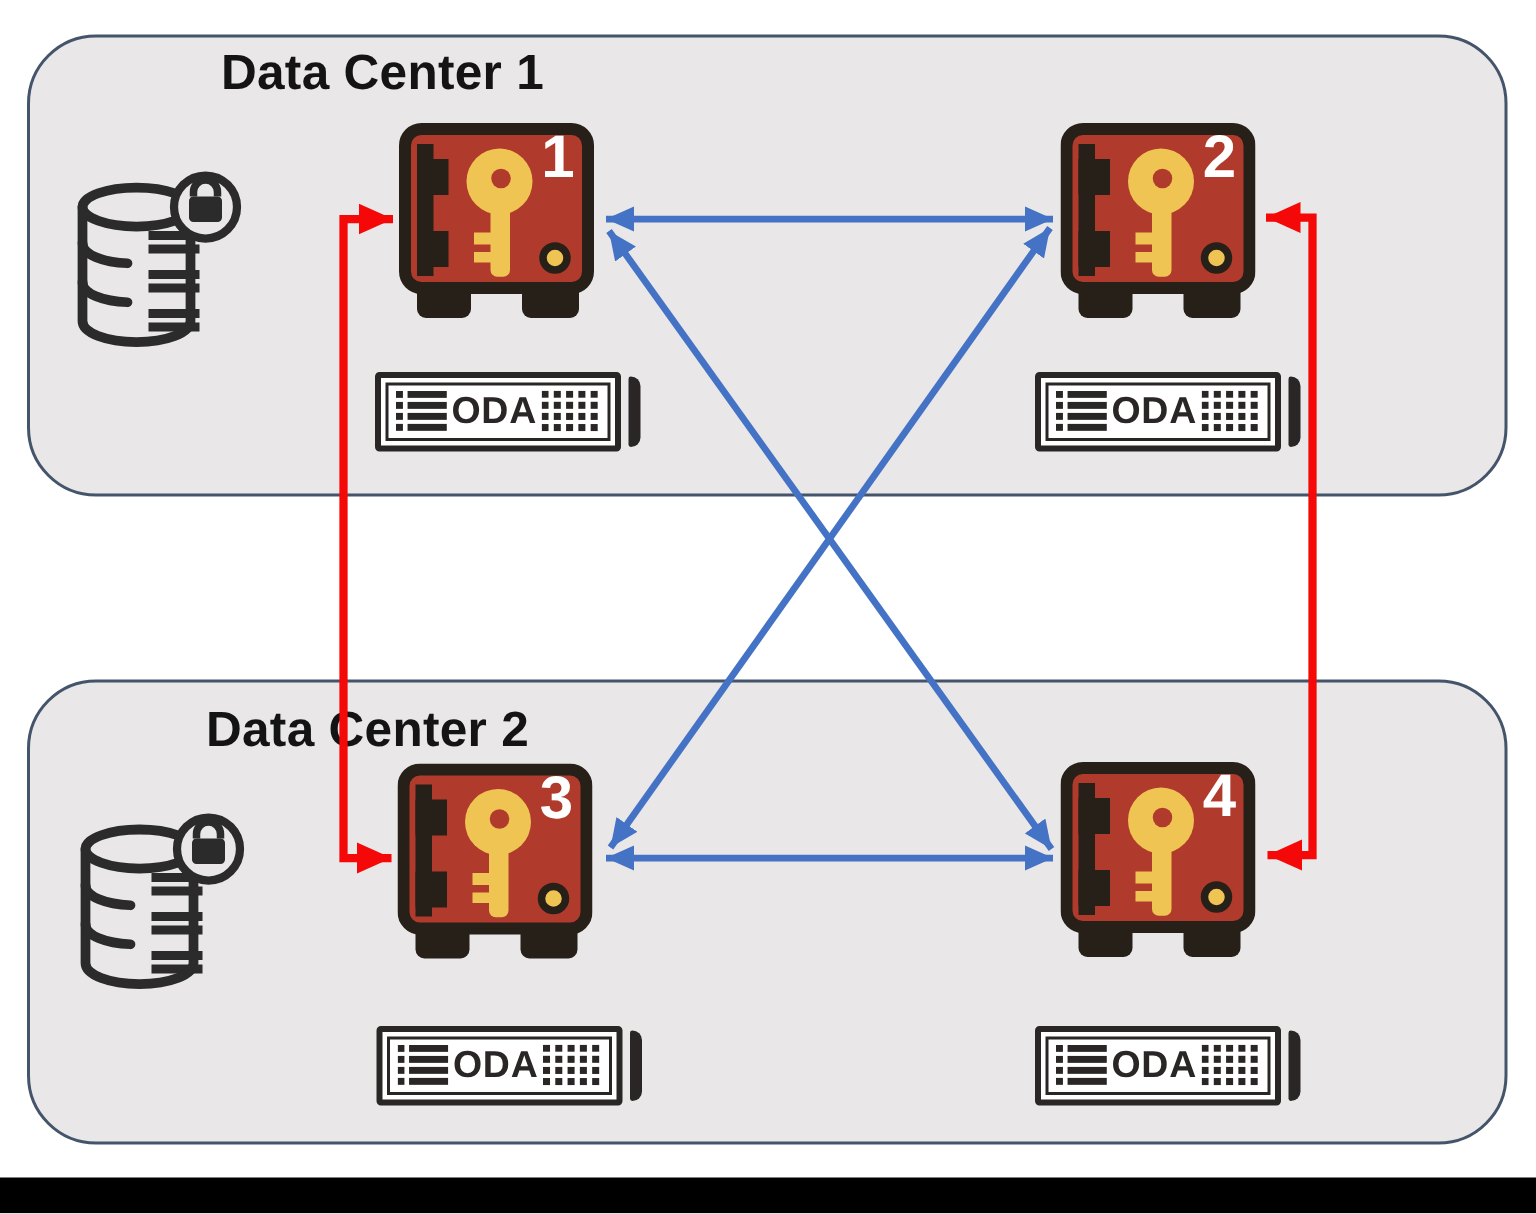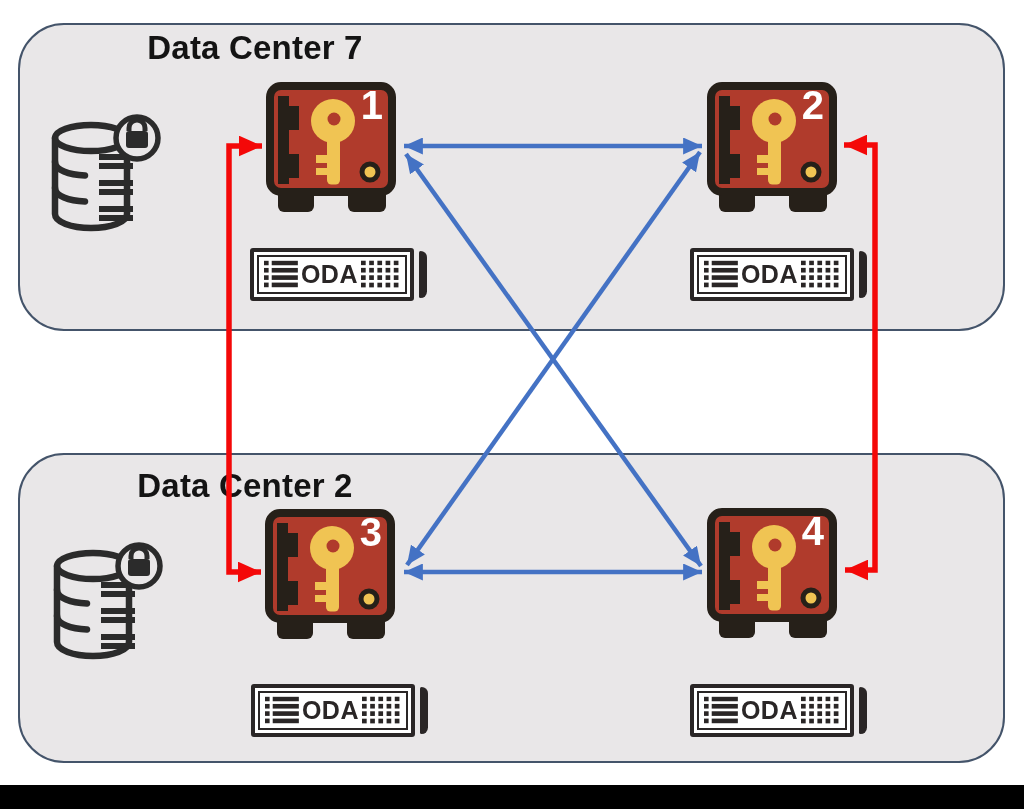--- a/index.html
+++ b/index.html
@@ -129,21 +129,21 @@
             <rect x="31.5" y="28.5" width="6" height="6"></rect>
             <rect x="42" y="28.5" width="6" height="6"></rect>
         </g>
       </symbol>
     </defs>
   </svg>
 
   <div class="dc-box" id="dc1-box"></div>
   <div class="dc-box" id="dc2-box"></div>
 
-  <div class="dc-title" id="dc1-title">Data Center 7</div>
+  <div class="dc-title" id="dc1-title">Data Center 1</div>
   <div class="dc-title" id="dc2-title">Data Center 2</div>
 
   <svg class="db-icon" id="db1" viewBox="0 0 118 122">
       <use href="#sym-db"></use>
     </svg>
   <svg class="db-icon" id="db2" viewBox="0 0 118 122">
       <use href="#sym-db"></use>
     </svg>
 
   <div class="oda" id="oda1">

